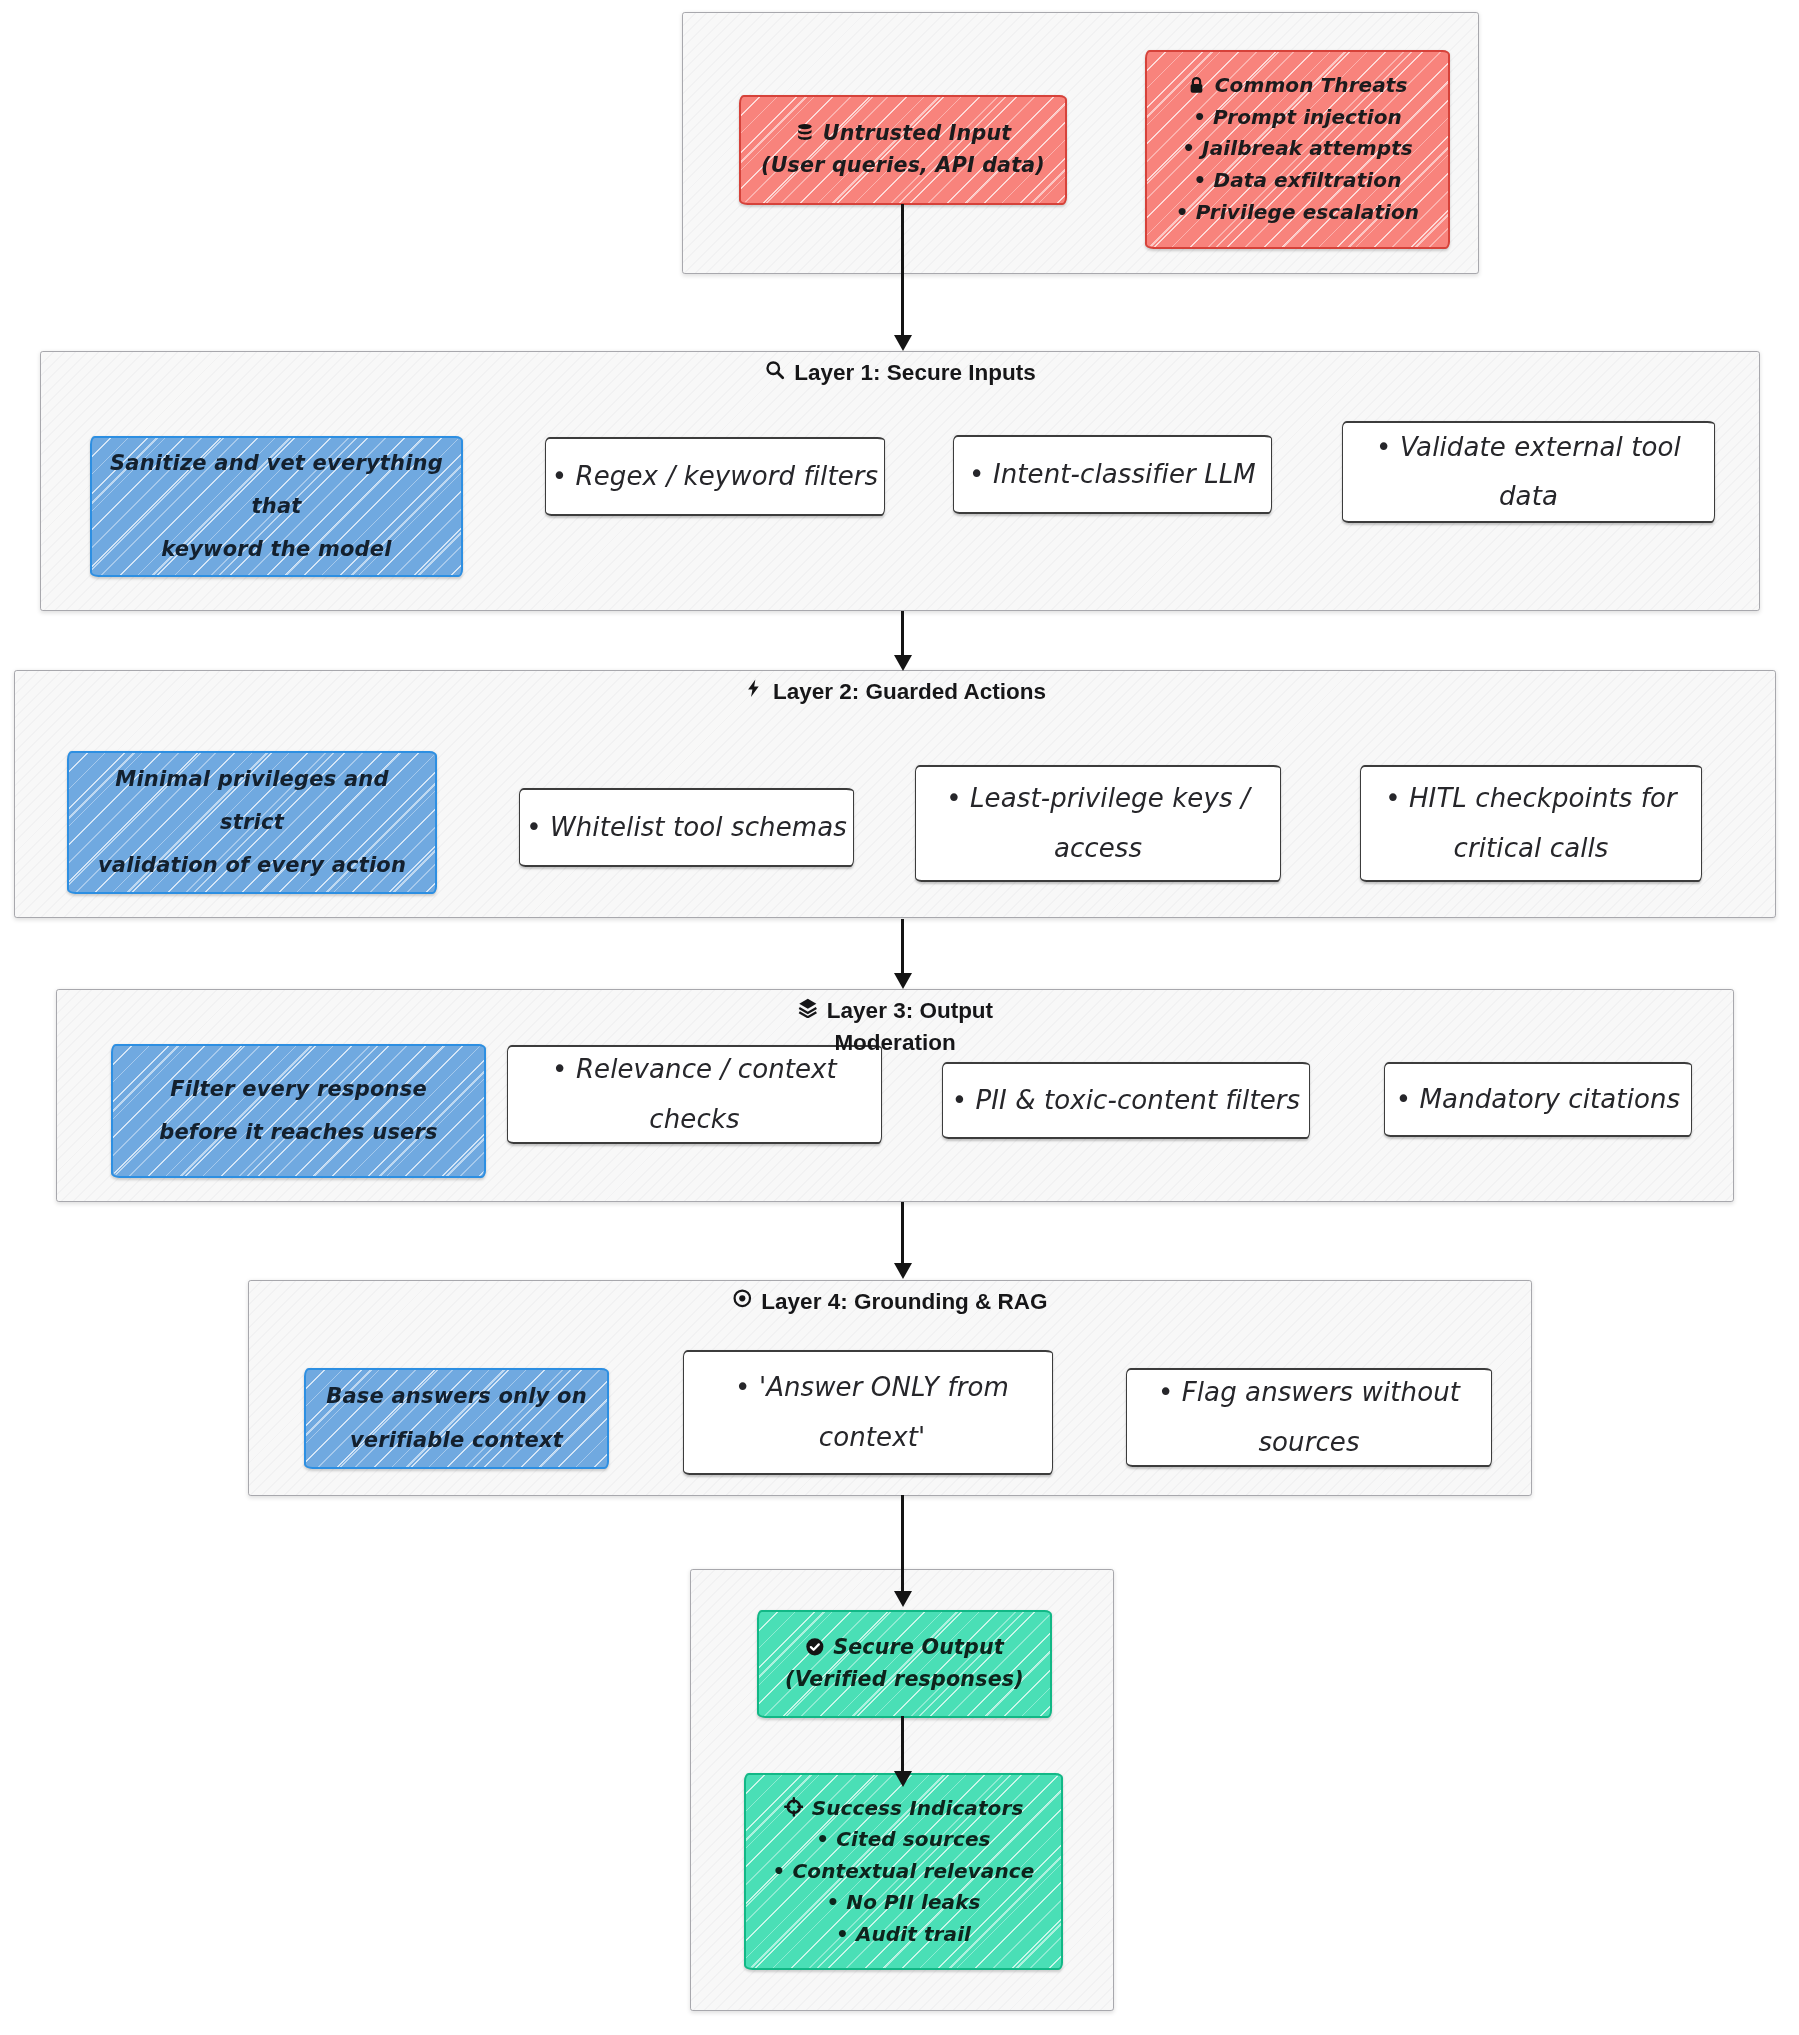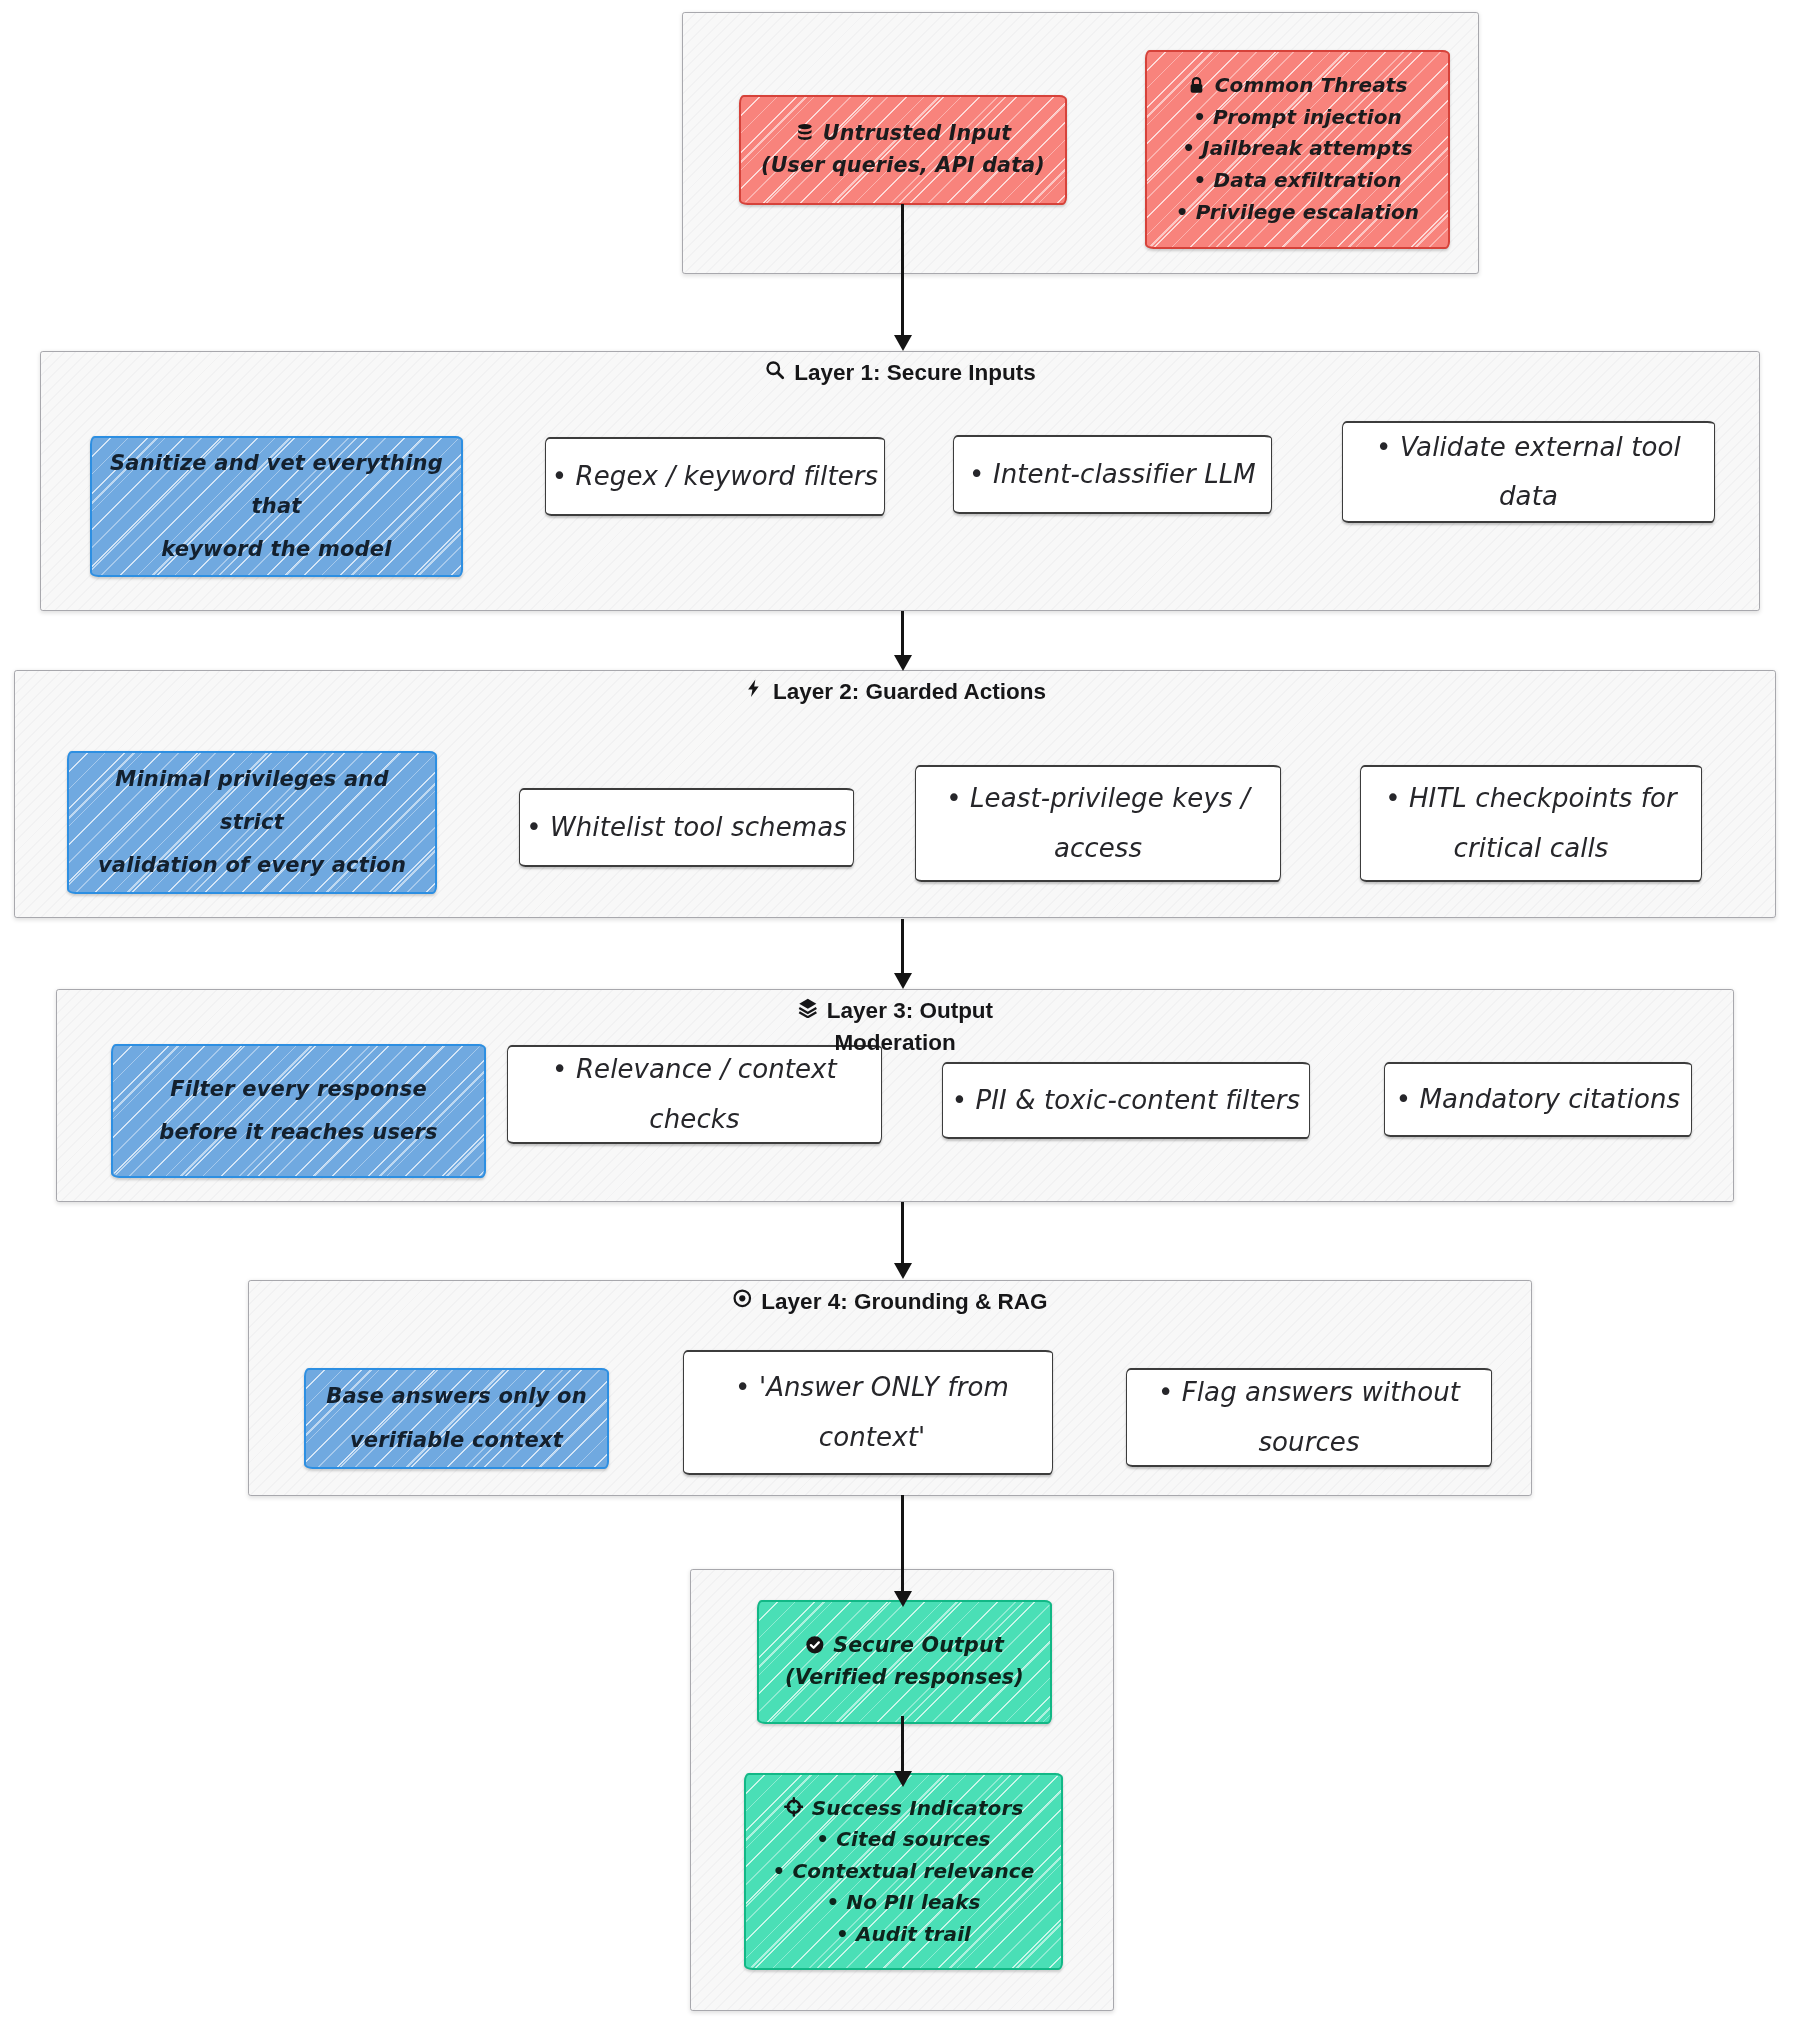--- a/index.html
+++ b/index.html
@@ -86,21 +86,21 @@
   #band3{left:56px;top:989px;width:1678px;height:213px;}
   #blue3{left:54px;top:54px;width:375px;height:134px;}
   #w3a{left:450px;top:55px;width:375px;height:99px;}
   #w3b{left:885px;top:72px;width:368px;height:77px;}
   #w3c{left:1327px;top:72px;width:308px;height:75px;}
   #band4{left:248px;top:1280px;width:1284px;height:216px;}
   #blue4{left:55px;top:87px;width:305px;height:101px;}
   #w4a{left:434px;top:69px;width:370px;height:125px;padding-left:8px;}
   #w4b{left:877px;top:87px;width:366px;height:99px;}
   #bottom-panel{left:690px;top:1569px;width:424px;height:442px;}
-  #green-output{left:66px;top:30px;width:295px;height:124px;font-style:italic;}
+  #green-output{left:66px;top:40px;width:295px;height:108px;font-style:italic;}
   #green-success{left:53px;top:203px;width:319px;height:197px;}
   #arrow-a{left:893px;top:204px;height:147px;}
   #arrow-b{left:893px;top:611px;height:60px;}
   #arrow-c{left:893px;top:919px;height:70px;}
   #arrow-d{left:893px;top:1202px;height:77px;}
   #arrow-e{left:893px;top:1495px;height:112px;}
   #arrow-f{left:893px;top:1716px;height:71px;}
 </style>
 </head>
 <body>

